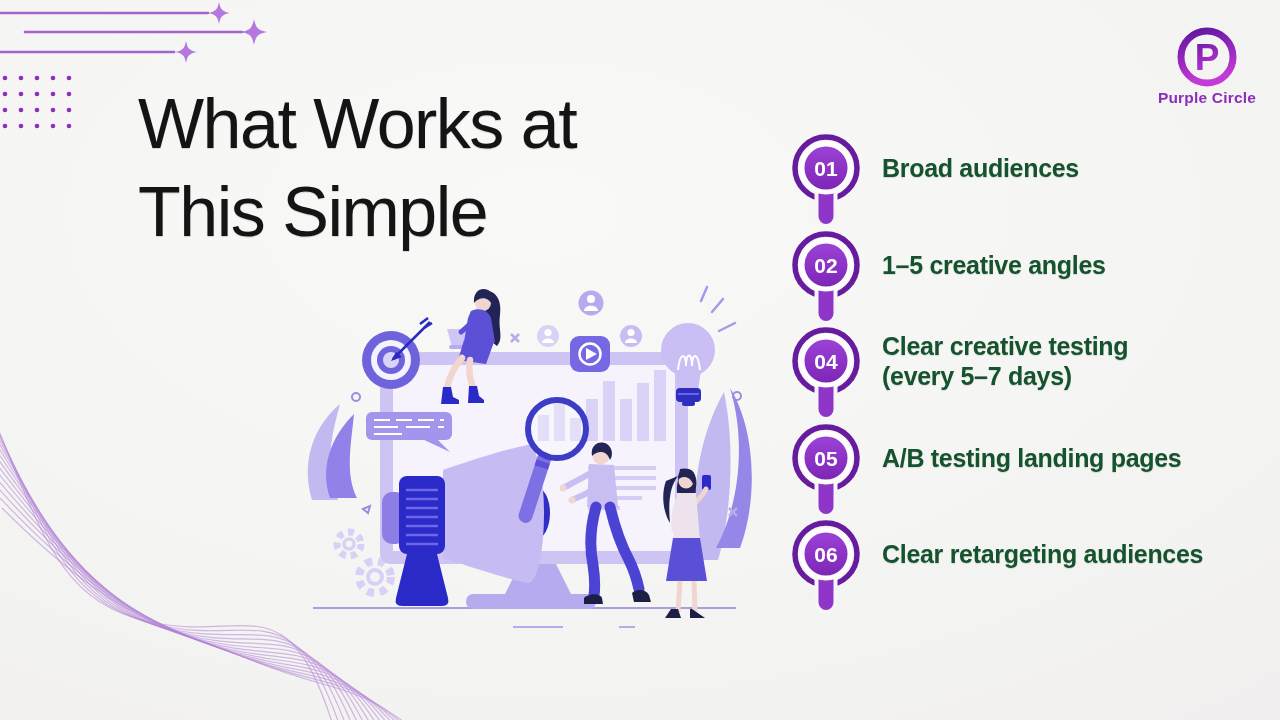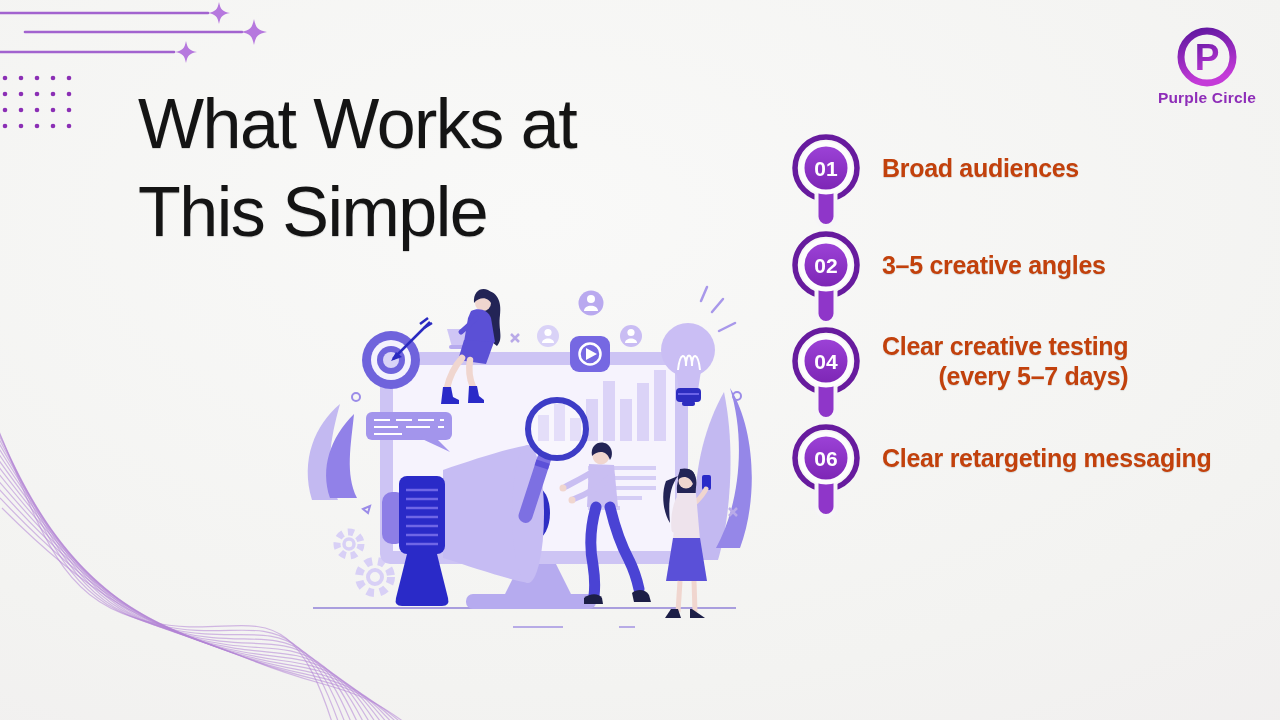--- a/index.html
+++ b/index.html
@@ -20,27 +20,27 @@
     font-size:70px;font-weight:normal;line-height:88px;letter-spacing:-1.5px;
     color:#141414;text-shadow:0 1px 1px rgba(0,0,0,.15);
   }
   
   .logo{position:absolute;left:1143px;top:16px;width:128px;height:96px;}
   .logo-ring{fill:none;stroke:url(#logoGrad);stroke-width:7;}
   .logo-p{fill:url(#logoGrad);font-size:37px;font-weight:bold;text-anchor:middle;}
   .logo-brand{fill:#8e2db8;font-size:15.5px;font-weight:bold;text-anchor:middle;letter-spacing:.2px;}
   
   .list{position:absolute;left:786px;top:120px;width:470px;}
-  .item{display:flex;align-items:center;height:96.5px;text-align:right;}
+  .item{display:flex;align-items:center;height:96.5px;}
   .marker{width:80px;height:100px;flex:0 0 80px;margin-top:20px;}
   .mring{fill:none;stroke:#671b9e;stroke-width:5.5;}
   .mstem{fill:#8f36c9;stroke:#f6f5f7;stroke-width:4;}
   .mdot{fill:url(#markerGrad);stroke:#fdfdfd;stroke-width:5;}
   .mnum{fill:#ffffff;font-size:21px;font-weight:bold;text-anchor:middle;font-family:"Liberation Sans",sans-serif;}
-  .item-text{margin-left:16px;font-size:25px;font-weight:bold;color:#c2410c;
+  .item-text{margin-left:16px;font-size:25px;font-weight:bold;color:#14532d;
     line-height:30px;letter-spacing:-.3px;text-shadow:0 1px 1px rgba(0,0,0,.12);}
   .line:empty{display:none;}
 </style>
 </head>
 <body>
 
 <svg id="bg" viewBox="0 0 1280 720">
   <defs>
     <linearGradient id="markerGrad" x1="0" y1="0" x2="0" y2="1">
       <stop offset="0" stop-color="#9d43d8"></stop>
@@ -310,46 +310,58 @@
   </div>
 
   <div class="item">
     <svg class="marker" viewBox="-40 -40 80 100">
       <circle class="mring" r="31"></circle>
         <rect class="mstem" x="-9.5" y="4" width="19" height="54" rx="9.5"></rect>
       <circle class="mdot" r="24"></circle>
         <text class="mnum" y="7.5">02</text>
     </svg>
     <div class="item-text">
-      <div class="line">3–5 creative angles</div>
+      <div class="line">1–5 creative angles</div>
 
     </div>
   </div>
 
 
   <div class="item">
     <svg class="marker" viewBox="-40 -40 80 100">
       <circle class="mring" r="31"></circle>
         <rect class="mstem" x="-9.5" y="4" width="19" height="54" rx="9.5"></rect>
       <circle class="mdot" r="24"></circle>
         <text class="mnum" y="7.5">04</text>
     </svg>
     <div class="item-text">
       <div class="line">Clear creative testing</div>
       <div class="line">(every 5–7 days)</div>
     </div>
   </div>
 
+  <div class="item">
+    <svg class="marker" viewBox="-40 -40 80 100">
+      <circle class="mring" r="31"></circle>
+        <rect class="mstem" x="-9.5" y="4" width="19" height="54" rx="9.5"></rect>
+      <circle class="mdot" r="24"></circle>
+        <text class="mnum" y="7.5">05</text>
+    </svg>
+    <div class="item-text">
+      <div class="line">A/B testing landing pages</div>
+
+    </div>
+  </div>
 
   <div class="item">
     <svg class="marker" viewBox="-40 -40 80 100">
       <circle class="mring" r="31"></circle>
         <rect class="mstem" x="-9.5" y="4" width="19" height="54" rx="9.5"></rect>
       <circle class="mdot" r="24"></circle>
         <text class="mnum" y="7.5">06</text>
     </svg>
     <div class="item-text">
-      <div class="line">Clear retargeting messaging</div>
+      <div class="line">Clear retargeting audiences</div>
 
     </div>
   </div>
 
 </div>
 
 </body></html>

